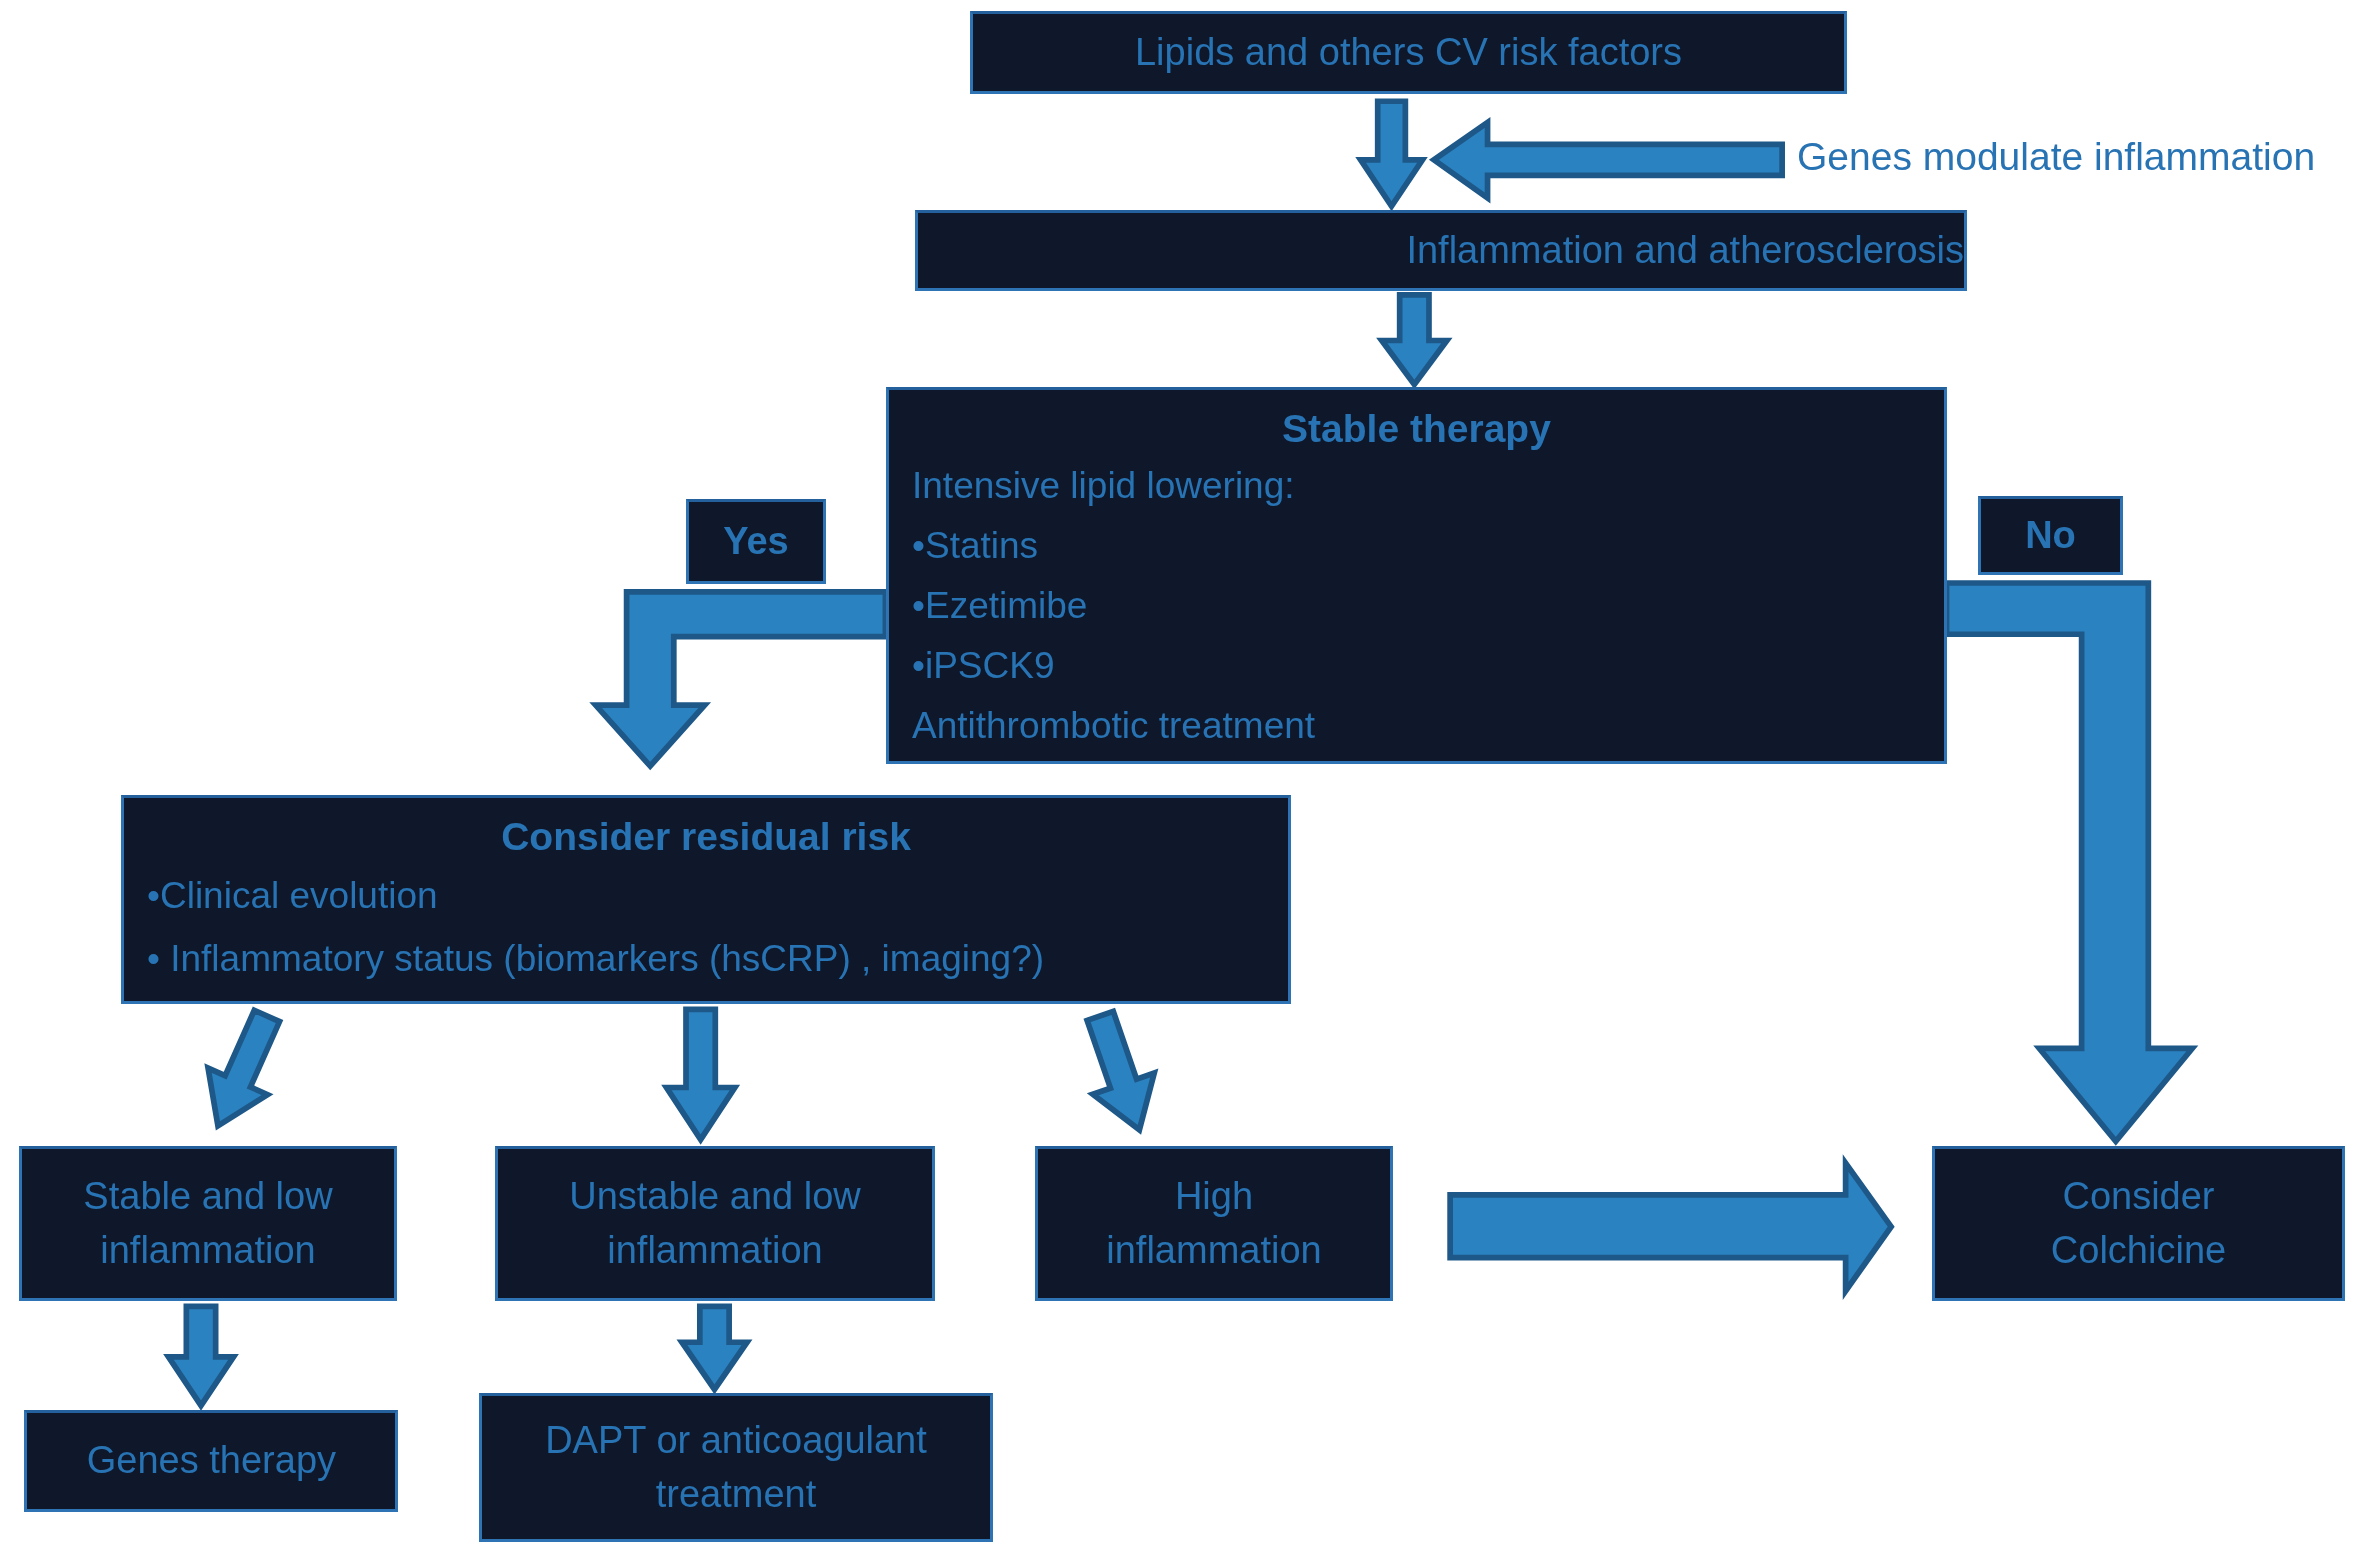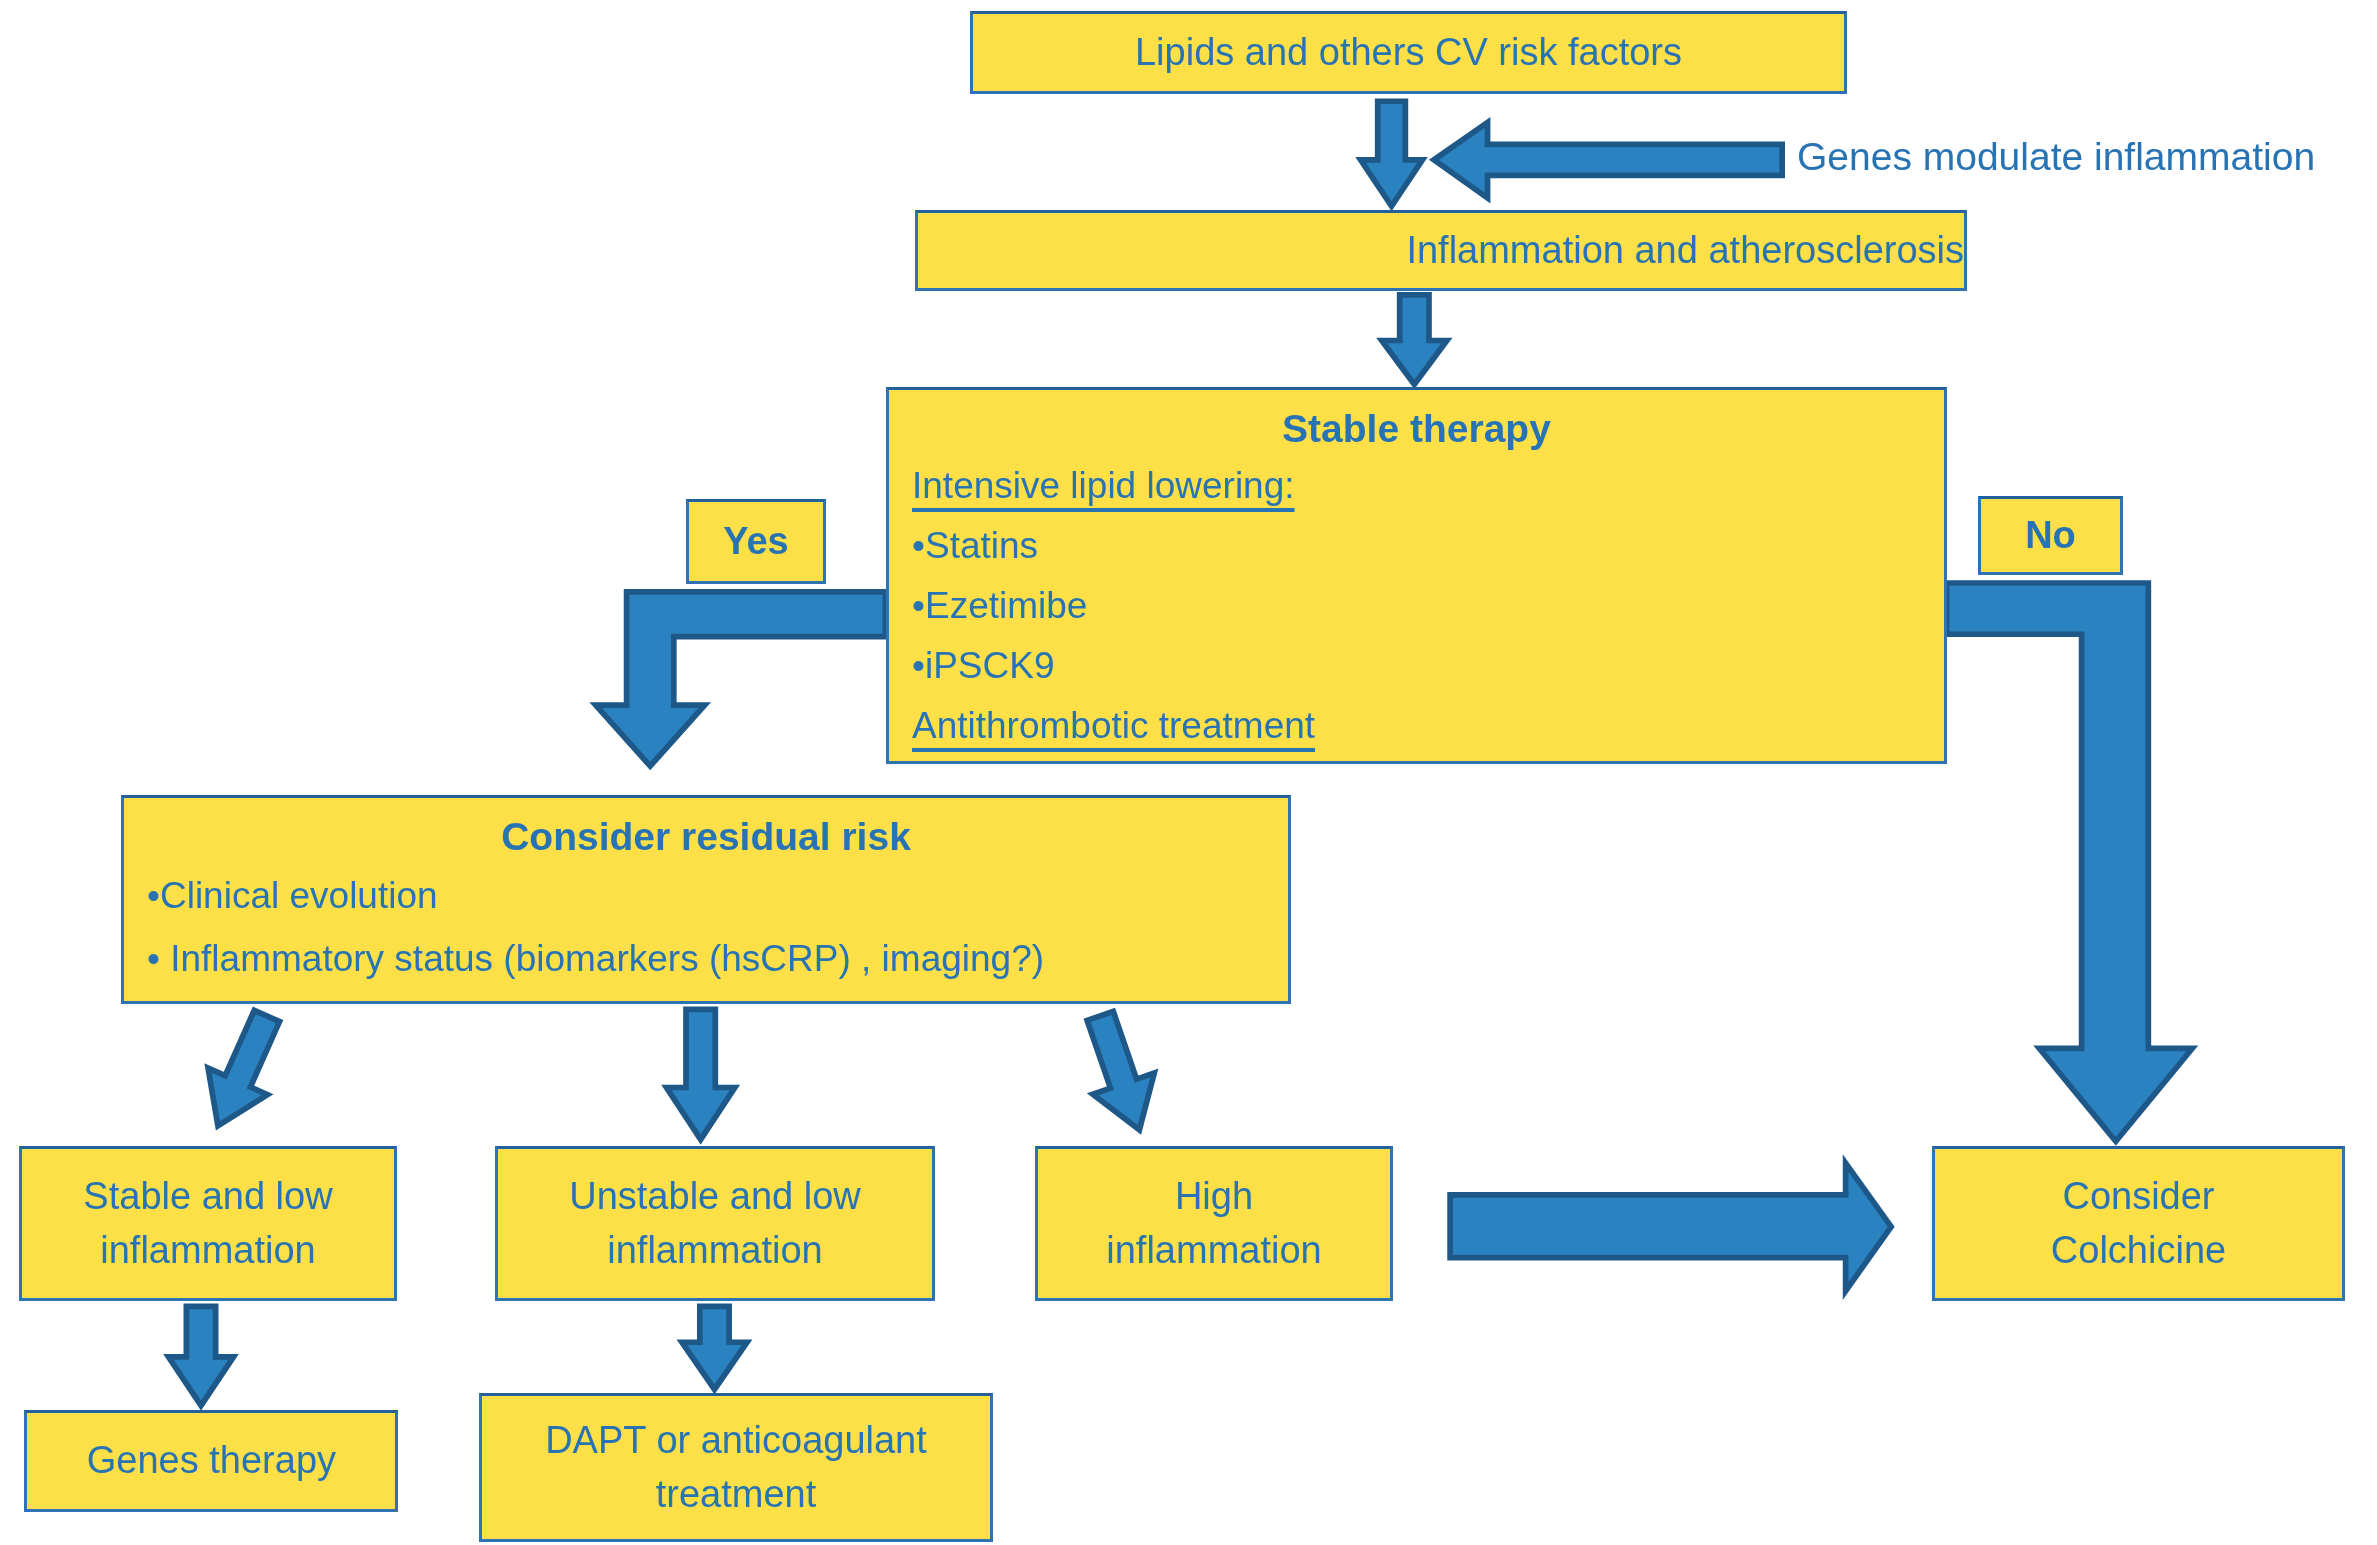--- a/index.html
+++ b/index.html
@@ -7,21 +7,21 @@
     position:relative;
     width:2377px;height:1546px;
     background:#ffffff;
     font-family:"Liberation Sans", sans-serif;
     overflow:hidden;
   }
   .arrows{position:absolute;left:0;top:0;width:2377px;height:1546px;}
   .node{
     position:absolute;
     box-sizing:border-box;
-    background:#fde047;
+    background:#0f172a;
     border:3.3px solid #2e74b5;
     border-top-color:#24609b;
     color:#2773b3;
     display:flex;
     align-items:center;
     justify-content:center;
     text-align:center;
     font-size:38px;
     line-height:1.42;
   }
@@ -33,21 +33,20 @@
   }
   .listbox .box-title{
     text-align:center;
     font-weight:bold;
     font-size:39px;
     line-height:55px;
   }
   .optimal-line{font-size:37px;line-height:60px;white-space:nowrap;}
   .residual-line{font-size:37px;line-height:63px;white-space:nowrap;}
   .u{
-    text-decoration:underline;
     text-decoration-thickness:4.1px;
     text-underline-offset:9.8px;
   }
   .floating-label{
     position:absolute;
     color:#2773b3;
     font-size:39px;
     white-space:nowrap;
   }
   .arrow-shape{

